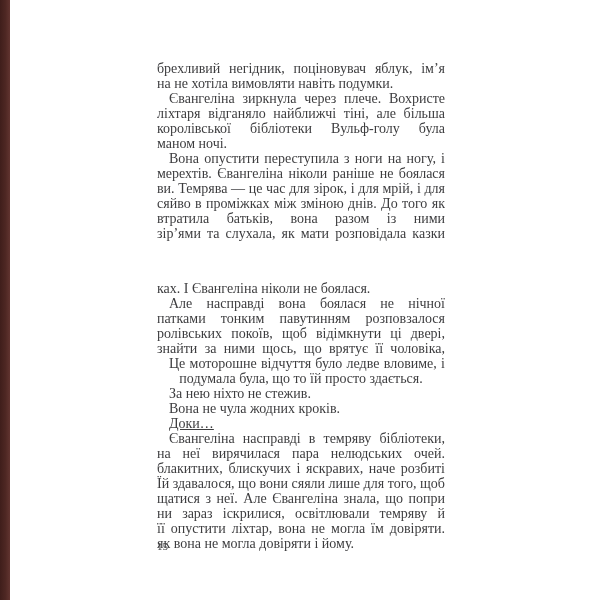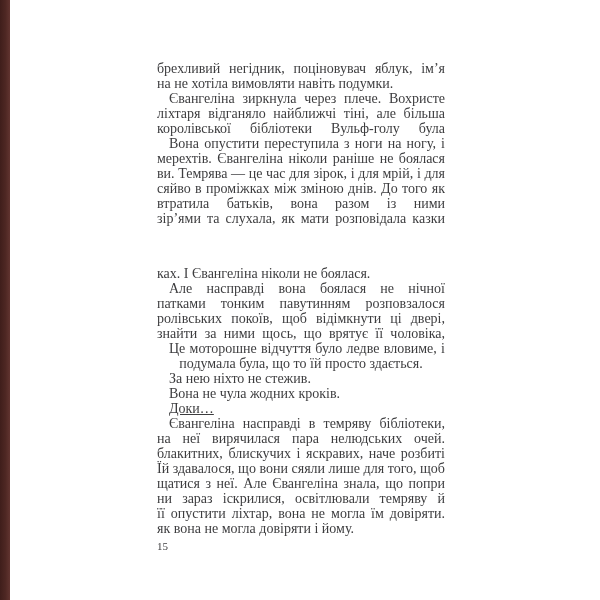--- a/index.html
+++ b/index.html
@@ -60,20 +60,21 @@
 <body>
 
 <div class="page" style="background: rgb(255, 255, 255);">
   <div class="spine"></div>
   <main class="text-col">
       <div class="line fill" style="color: rgb(61, 61, 63);">брехливий негідник, поціновувач яблук, ім’я якого во-</div>
       <div class="line" style="color: rgb(61, 61, 63);">на не хотіла вимовляти навіть подумки.</div>
       <div class="line fill in" style="color: rgb(61, 61, 63);">Євангеліна зиркнула через плече. Вохристе сяйво</div>
       <div class="line fill" style="color: rgb(61, 61, 63);">ліхтаря відганяло найближчі тіні, але більша частина</div>
       <div class="line fill" style="color: rgb(61, 61, 63);">королівської бібліотеки Вульф-голу була оповита ту-</div>
+      <div class="line" style="color: rgb(61, 61, 63);">маном ночі.</div>
       <div class="line fill in" style="color: rgb(61, 61, 63);">Вона опустити переступила з ноги на ногу, і ліхтар за-</div>
       <div class="line fill" style="color: rgb(61, 61, 63);">мерехтів. Євангеліна ніколи раніше не боялася темря-</div>
       <div class="line fill" style="color: rgb(61, 61, 63);">ви. Темрява — це час для зірок, і для мрій, і для магії, що</div>
       <div class="line fill" style="color: rgb(61, 61, 63);">сяйво в проміжках між зміною днів. До того як дівчина</div>
       <div class="line fill" style="color: rgb(61, 61, 63);">втратила батьків, вона разом із ними спостерігала за су-</div>
       <div class="line fill" style="color: rgb(61, 61, 63);">зір’ями та слухала, як мати розповідала казки при свіч-</div>
       <div class="line" style="color: rgb(61, 61, 63); margin-top: 40px;">ках. І Євангеліна ніколи не боялася.</div>
       <div class="line fill in" style="color: rgb(61, 61, 63);">Але насправді вона боялася не нічної темряви. Її ло-</div>
       <div class="line fill" style="color: rgb(61, 61, 63);">патками тонким павутинням розповзалося поколюван-</div>
       <div class="line fill" style="color: rgb(61, 61, 63);">ролівських покоїв, щоб відімкнути ці двері, сподіваючись</div>

